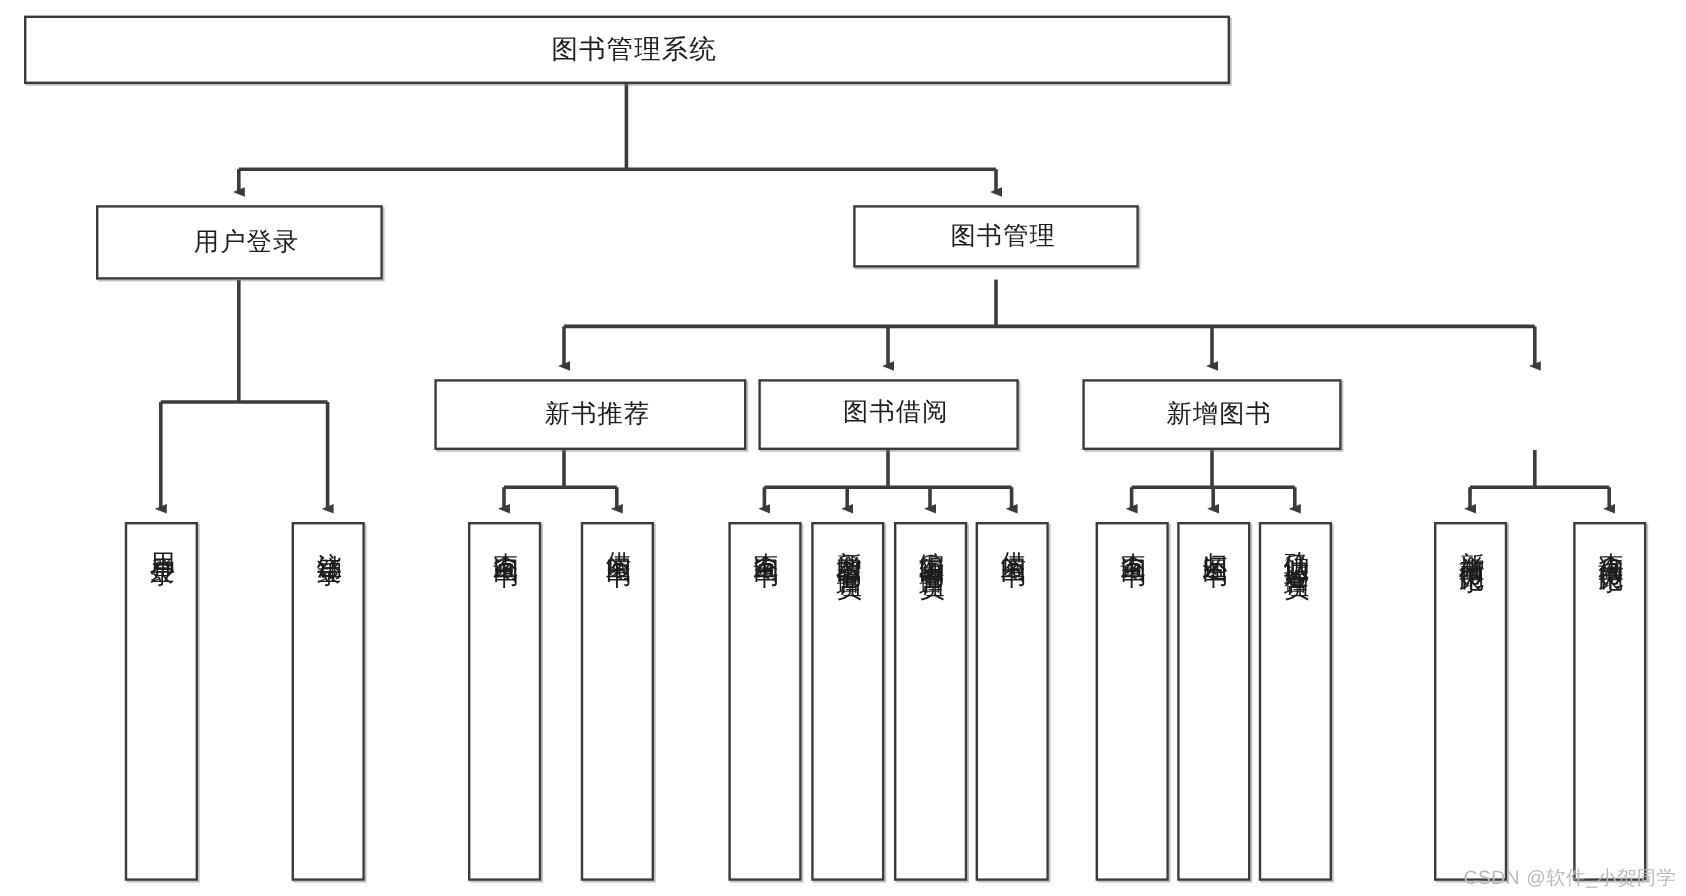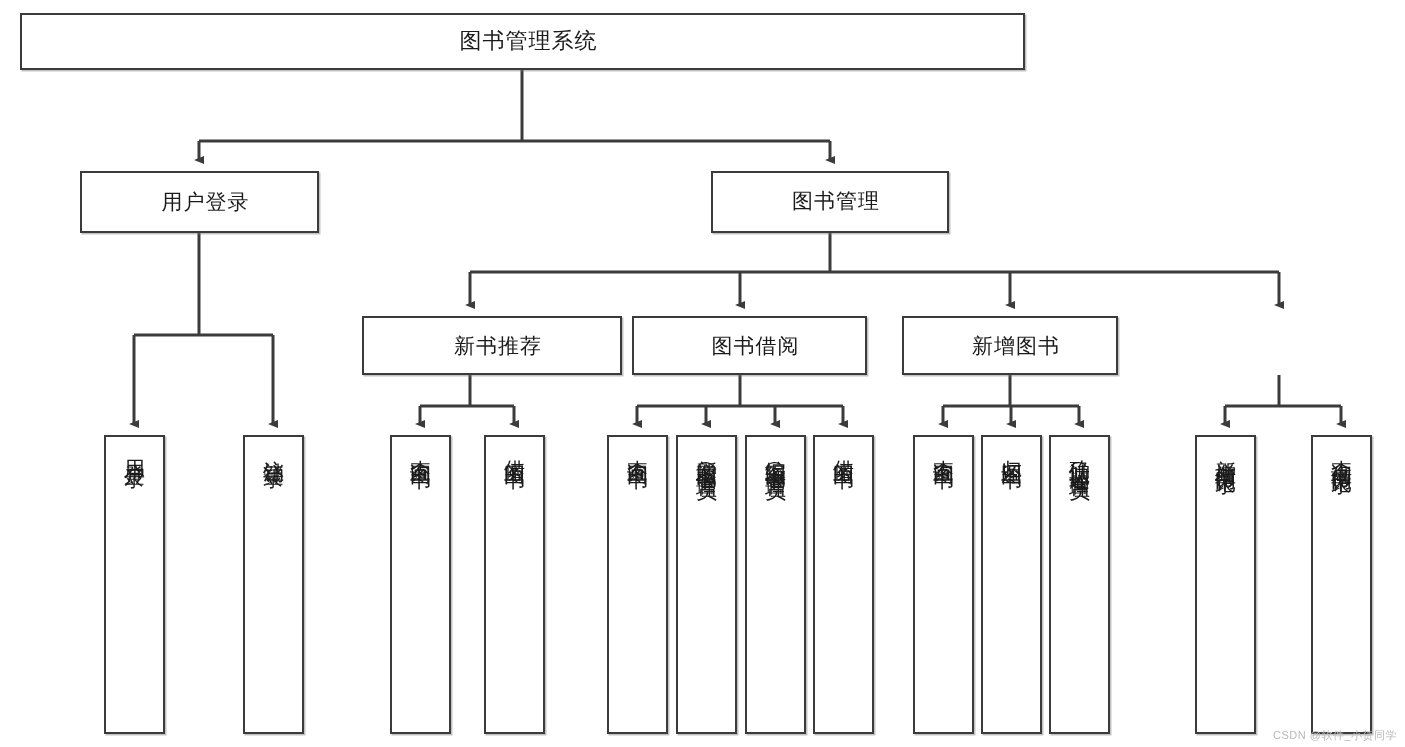--- a/index.html
+++ b/index.html
@@ -56,21 +56,21 @@
     left: 0;
     top: 0;
     width: 1405px;
     height: 747px;
     pointer-events: none;
   }
   .watermark {
     position: absolute;
     right: 8px;
     bottom: 4px;
-    font-size: 11px;
+    font-size: 16px;
     color: #b9b9b9;
     letter-spacing: 0.5px;
     white-space: nowrap;
   }
 </style>
 </head>
 <body>
 
 <div id="canvas">
 
@@ -124,28 +124,28 @@
     </g>
   </svg>
 
   <div class="node h root" style="left:20px; top:13px; width:1005px; height:57px;">
     <span>图书管理系统</span>
   </div>
 
   <div class="node h" style="left:80px; top:171px; width:239px; height:62px;">
     <span>用户登录</span>
   </div>
-  <div class="node h" style="left:711px; top:171px; width:238px; height:62px;font-family:Liberation Serif, serif;">
+  <div class="node h" style="left:711px; top:171px; width:238px; height:52px;">
     <span>图书管理</span>
   </div>
 
   <div class="node h" style="left:362px; top:316px; width:260px; height:59px;">
     <span>新书推荐</span>
   </div>
-  <div class="node h" style="left:632px; top:316px; width:235px; height:59px;">
+  <div class="node h" style="left:632px; top:316px; width:217px; height:59px;font-family:Liberation Mono, monospace;">
     <span>图书借阅</span>
   </div>
   <div class="node h" style="left:902px; top:316px; width:216px; height:59px;">
     <span>新增图书</span>
   </div>
 
   <div class="node v" style="left:104px; top:435px; width:61px; height:299px;">
     <span class="vtext">用户登录</span>
   </div>
   <div class="node v" style="left:243px; top:435px; width:61px; height:299px;">

